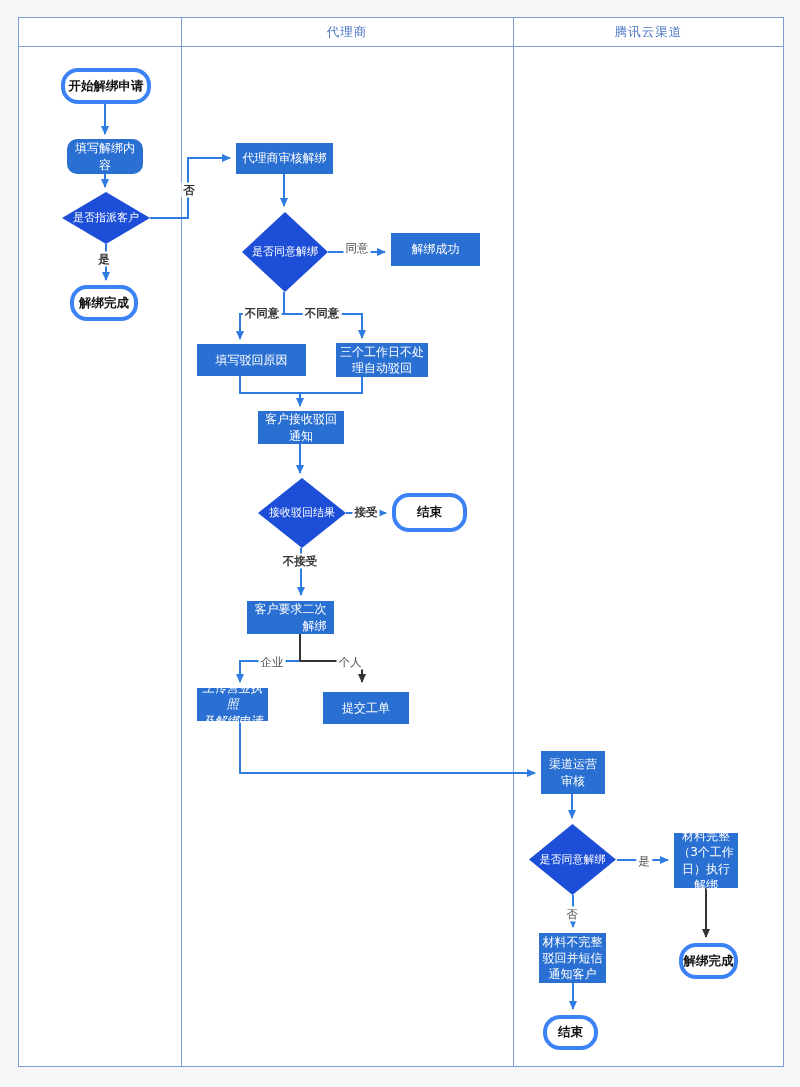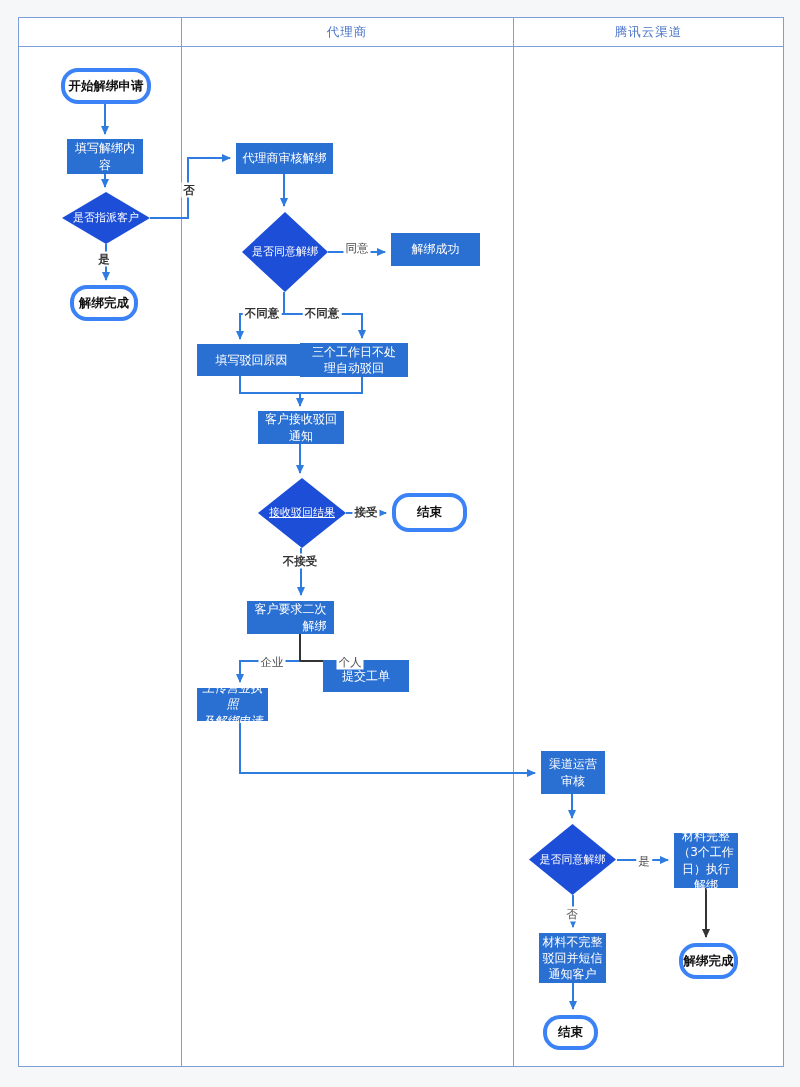--- a/index.html
+++ b/index.html
@@ -90,40 +90,40 @@
     <path d="M573 983 L573 1009" marker-end="url(#ab)"></path>
   </g>
   <g stroke="#333333" stroke-width="2" fill="none">
     <path d="M300 634 L300 661"></path>
     <path d="M300 661 L362 661 L362 682" marker-end="url(#ak)"></path>
     <path d="M706 888 L706 937" marker-end="url(#ak)"></path>
   </g>
 </svg>
 
 <div class="term node" style="left:61px;top:68px;width:90px;height:36px;">开始解绑申请</div>
-<div class="proc node" style="left:67px;top:139px;width:76px;height:35px;">填写解绑内
+<div class="proc node" style="left:67px;top:139px;width:76px;height:35px;border-radius:10px;">填写解绑内
 容</div>
 <div class="decision node" style="left:62px;top:192px;width:88px;height:52px;">是否指派客户</div>
 <div class="term node" style="left:70px;top:285px;width:68px;height:36px;">解绑完成</div>
 
 <div class="proc node" style="left:236px;top:143px;width:97px;height:31px;">代理商审核解绑</div>
 <div class="decision node" style="left:242px;top:212px;width:86px;height:80px;">是否同意解绑</div>
 <div class="proc node" style="left:391px;top:233px;width:89px;height:33px;">解绑成功</div>
 <div class="proc node" style="left:197px;top:344px;width:109px;height:32px;">填写驳回原因</div>
-<div class="proc node" style="left:300px;top:343px;width:108px;height:34px;">三个工作日不处
+<div class="proc node" style="left:336px;top:343px;width:92px;height:34px;">三个工作日不处
 理自动驳回</div>
 <div class="proc node" style="left:258px;top:411px;width:86px;height:33px;">客户接收驳回
 通知</div>
-<div class="decision node" style="left:258px;top:478px;width:88px;height:70px;text-decoration:underline;">接收驳回结果</div>
+<div class="decision node" style="left:258px;top:478px;width:88px;height:70px;">接收驳回结果</div>
 <div class="term node" style="left:392px;top:493px;width:75px;height:39px;">结束</div>
 <div class="proc node" style="left:247px;top:601px;width:87px;height:33px;text-align:right;">客户要求二次
 解绑</div>
 <div class="proc node" style="left:197px;top:688px;width:71px;height:33px;font-style:italic;">上传营业执照
 及解绑申请</div>
-<div class="proc node" style="left:323px;top:660px;width:86px;height:32px;">提交工单</div>
+<div class="proc node" style="left:323px;top:692px;width:86px;height:32px;">提交工单</div>
 
 <div class="proc node" style="left:541px;top:751px;width:64px;height:43px;">渠道运营
 审核</div>
 <div class="decision node" style="left:529px;top:824px;width:87px;height:71px;">是否同意解绑</div>
 <div class="proc node" style="left:674px;top:833px;width:64px;height:55px;">材料完整
 （3个工作
 日）执行
 解绑</div>
 <div class="proc node" style="left:539px;top:933px;width:67px;height:50px;">材料不完整
 驳回并短信

